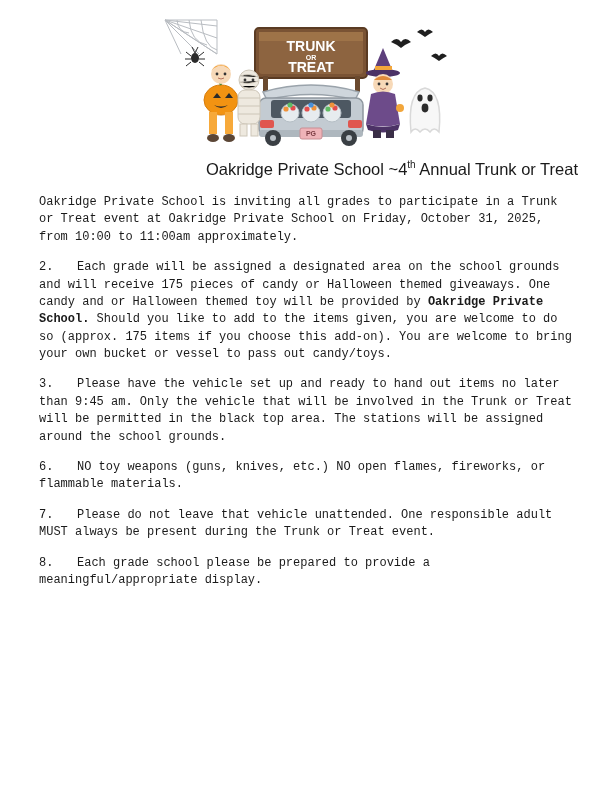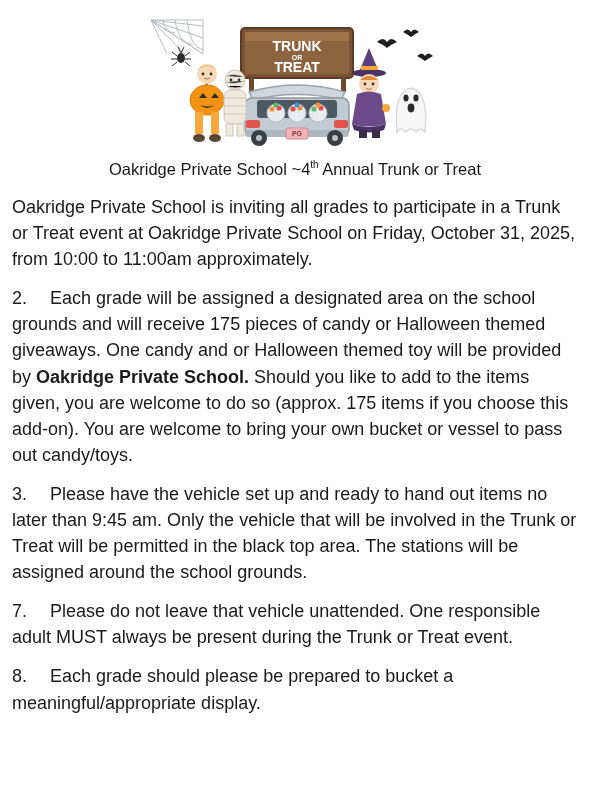--- a/index.html
+++ b/index.html
@@ -12,59 +12,60 @@
     height: 796px;
     font-family: "Liberation Sans", sans-serif;
     color: #1a1a1a;
     overflow: hidden;
   }
   .page {
     width: 606px;
     height: 796px;
     position: relative;
     box-sizing: border-box;
-    padding: 14px 28px 0 12px;
+    padding: 14px 28px 0 39px;
   }
 
   
   .hero {
     width: 100%;
     height: 140px;
     position: relative;
     margin: 0 auto 4px auto;
   }
   .hero-inner {
     position: absolute;
     left: 50%;
     top: 0;
     transform: translateX(-50%);
     width: 300px;
     height: 140px;
   }
 
   
   .title {
-    text-align: center;
+    text-align: right;
     font-size: 16.5px;
     line-height: 1.3;
     margin: 2px 0 14px 0;
     font-weight: 400;
   }
   .title sup {
     font-size: 10px;
     vertical-align: super;
   }
   .title .line2 {
     display: block;
   }
 
   
   .body-block {
-    font-size: 18px;
+    font-size: 12px;
     line-height: 1.45;
+    font-family: Liberation Mono, monospace;
   }
   p.para {
     margin: 0 0 13px 0;
     text-align: left;
   }
   .num {
     display: inline-block;
     min-width: 38px;
   }
   strong { font-weight: bold; }
@@ -236,24 +237,27 @@
     <p class="para">
       <span class="num">2.</span><span>Each grade will be assigned a designated area on the school grounds and will receive 175 pieces of candy or Halloween themed giveaways. One candy and or Halloween themed toy will be provided by </span><strong>Oakridge Private School.</strong><span> Should you like to add to the items given, you are welcome to do so (approx. 175 items if you choose this add-on). You are welcome to bring your own bucket or vessel to pass out candy/toys.</span>
     </p>
 
     <p class="para">
       <span class="num">3.</span><span>Please have the vehicle set up and ready to hand out items no later than 9:45 am. Only the vehicle that will be involved in the Trunk or Treat will be permitted in the black top area. The stations will be assigned around the school grounds.</span>
     </p>
 
 
 
+    <p class="para">
+      <span class="num">6.</span><span>NO toy weapons (guns, knives, etc.) NO open flames, fireworks, or flammable materials.</span>
+    </p>
 
     <p class="para">
       <span class="num">7.</span><span>Please do not leave that vehicle unattended. One responsible adult MUST always be present during the Trunk or Treat event.</span>
     </p>
 
     <p class="para">
-      <span class="num">8.</span><span>Each grade should please be prepared to bucket a meaningful/appropriate display.</span>
+      <span class="num">8.</span><span>Each grade school please be prepared to provide a meaningful/appropriate display.</span>
     </p>
 
   </div>
 
 </div>
 
 </body></html>

